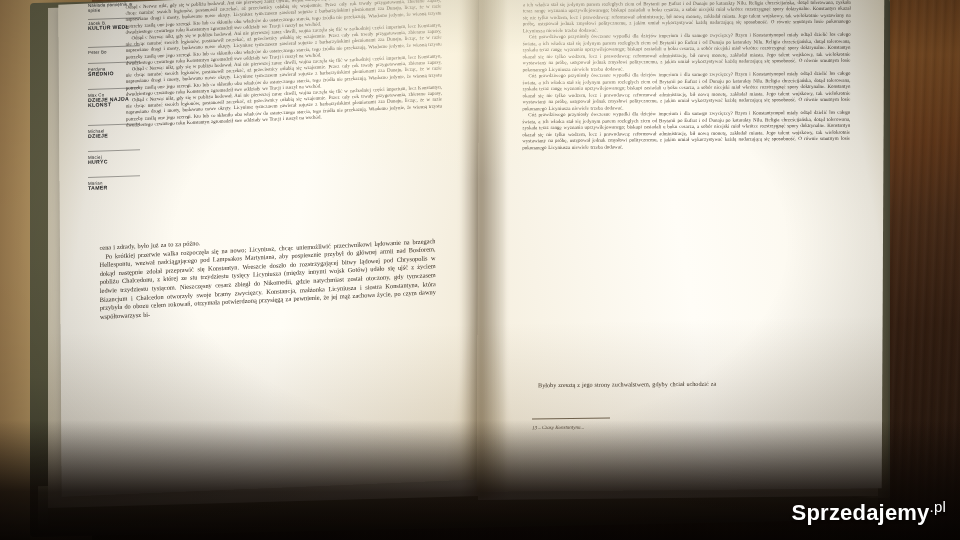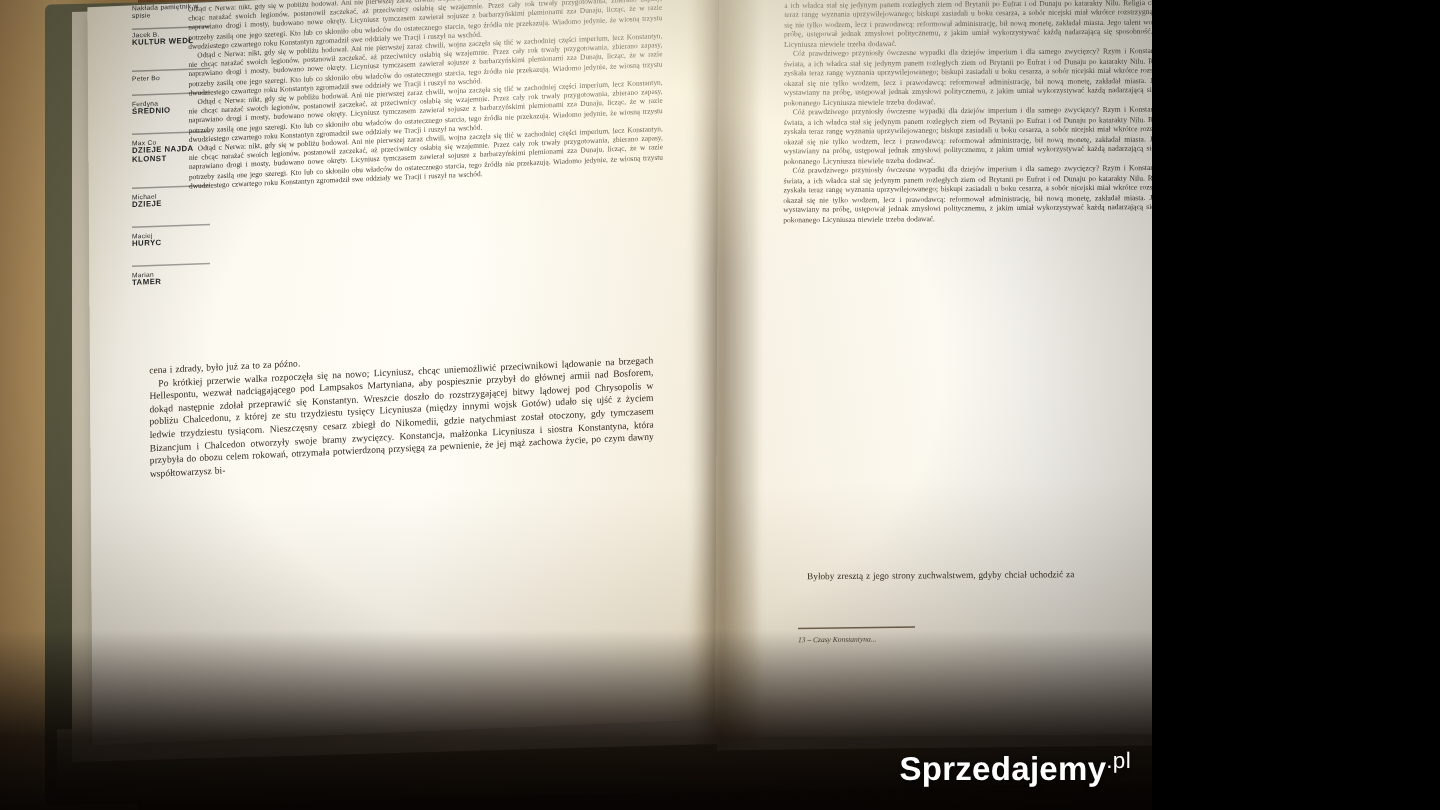--- a/index.html
+++ b/index.html
@@ -5,21 +5,21 @@
   html, body {
     margin: 0;
     padding: 0;
     background: #000;
   }
   body {
     font-family: "Liberation Serif", serif;
   }
   #scene {
     position: relative;
-    width: 768px;
+    width: 960px;
     height: 540px;
     overflow: hidden;
     background: #6b4a2e;
   }
 
   
   .desk {
     position: absolute;
     inset: 0;
     background:

